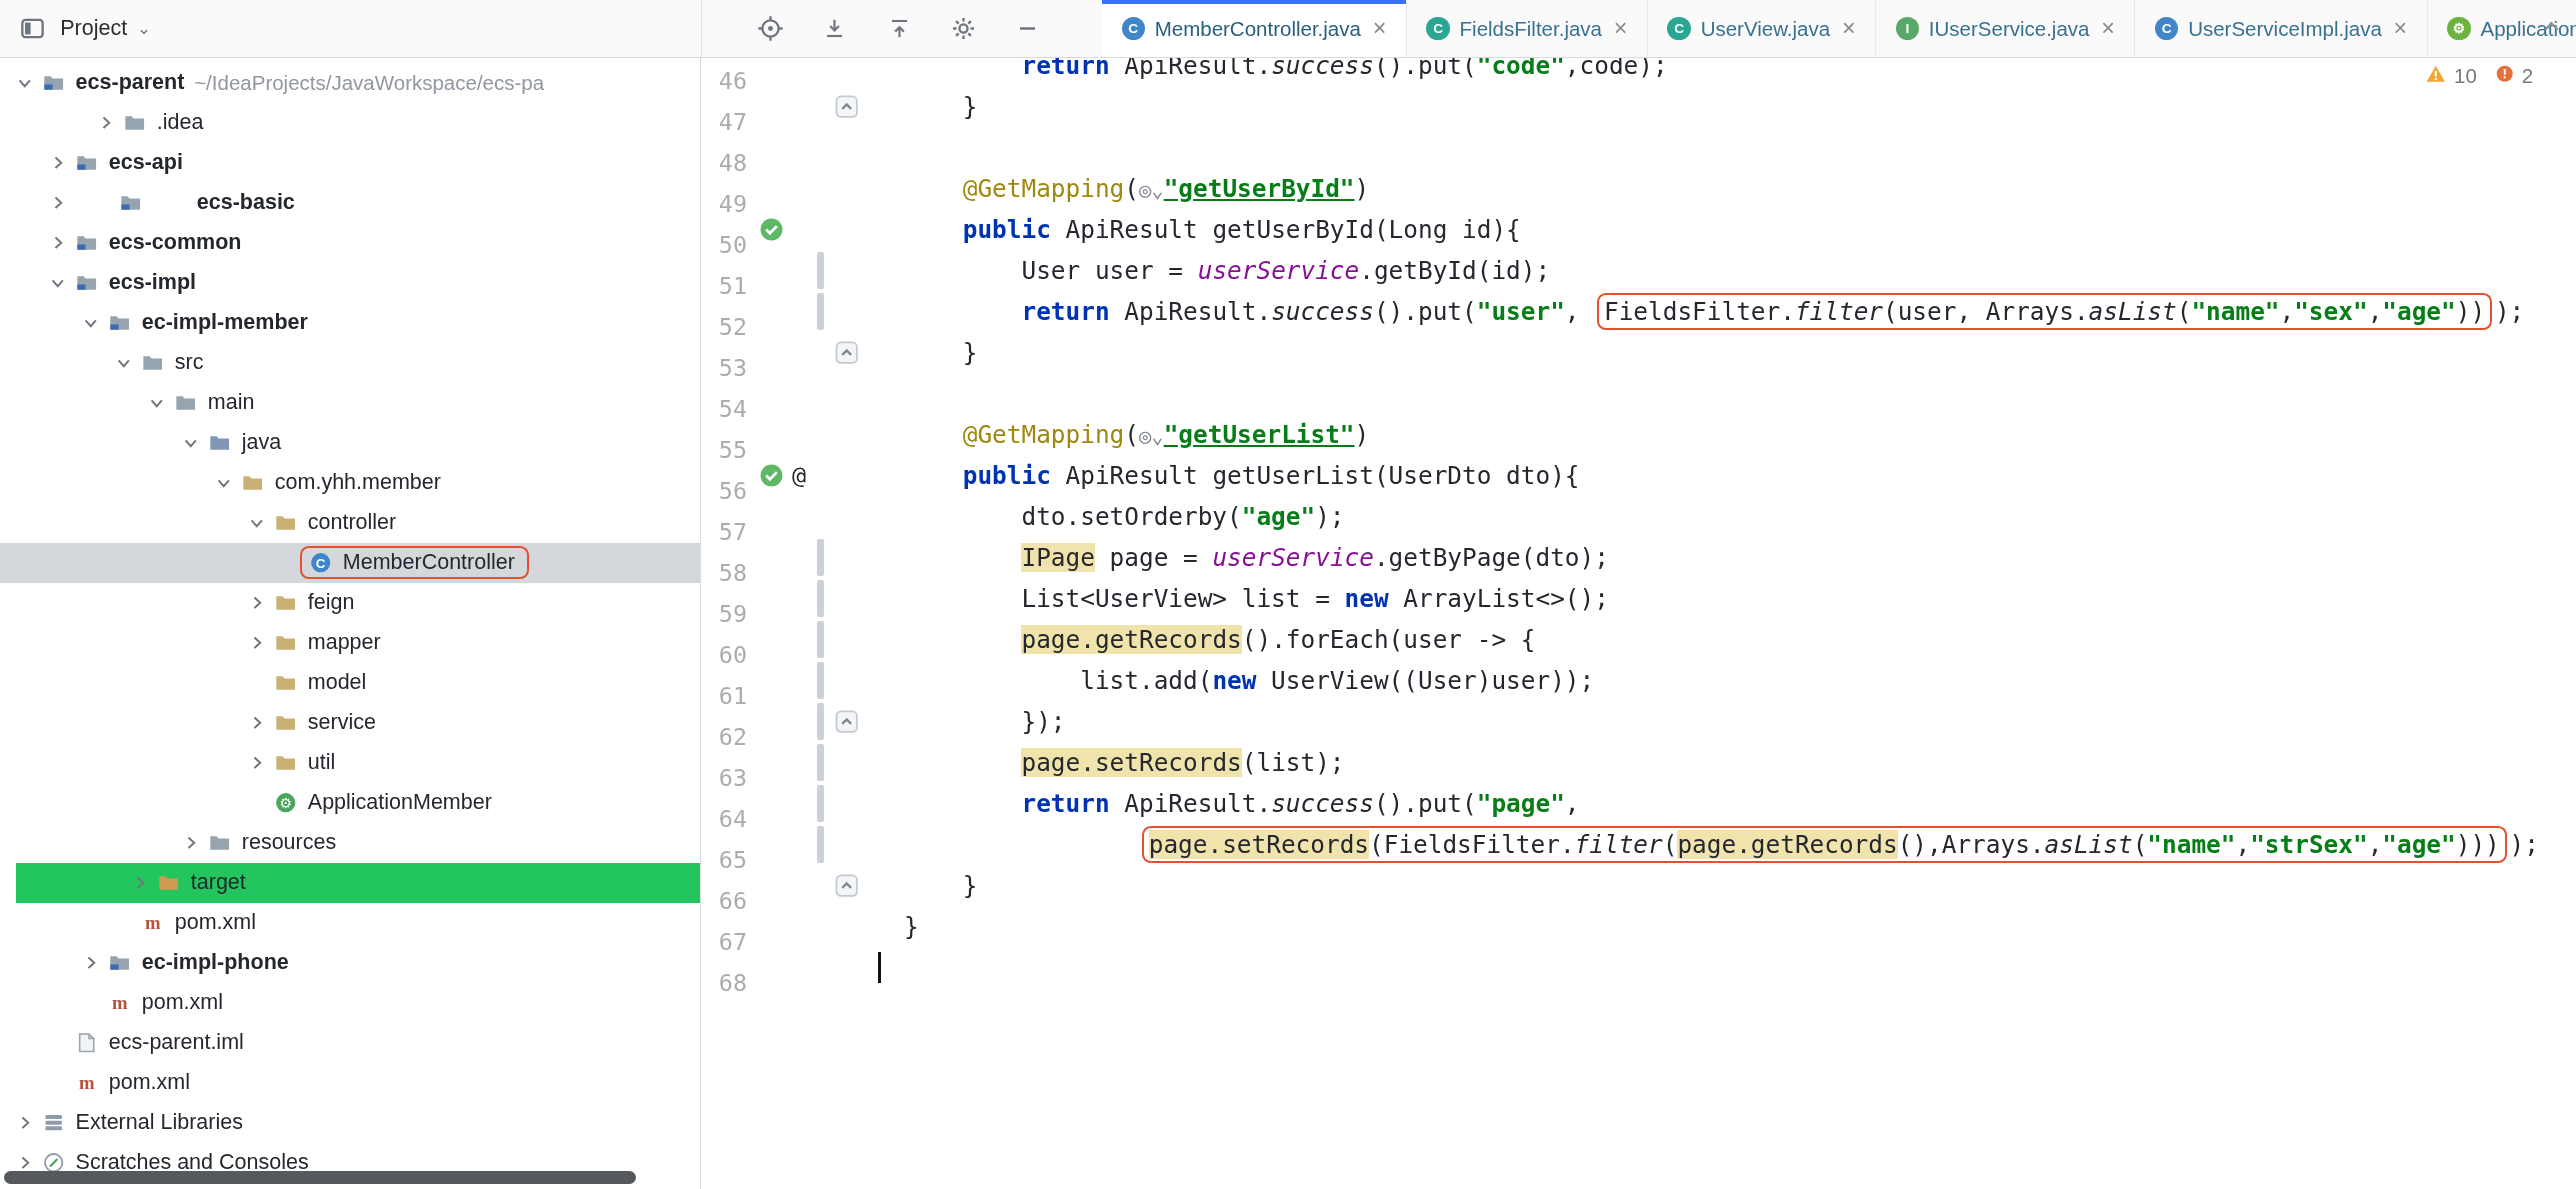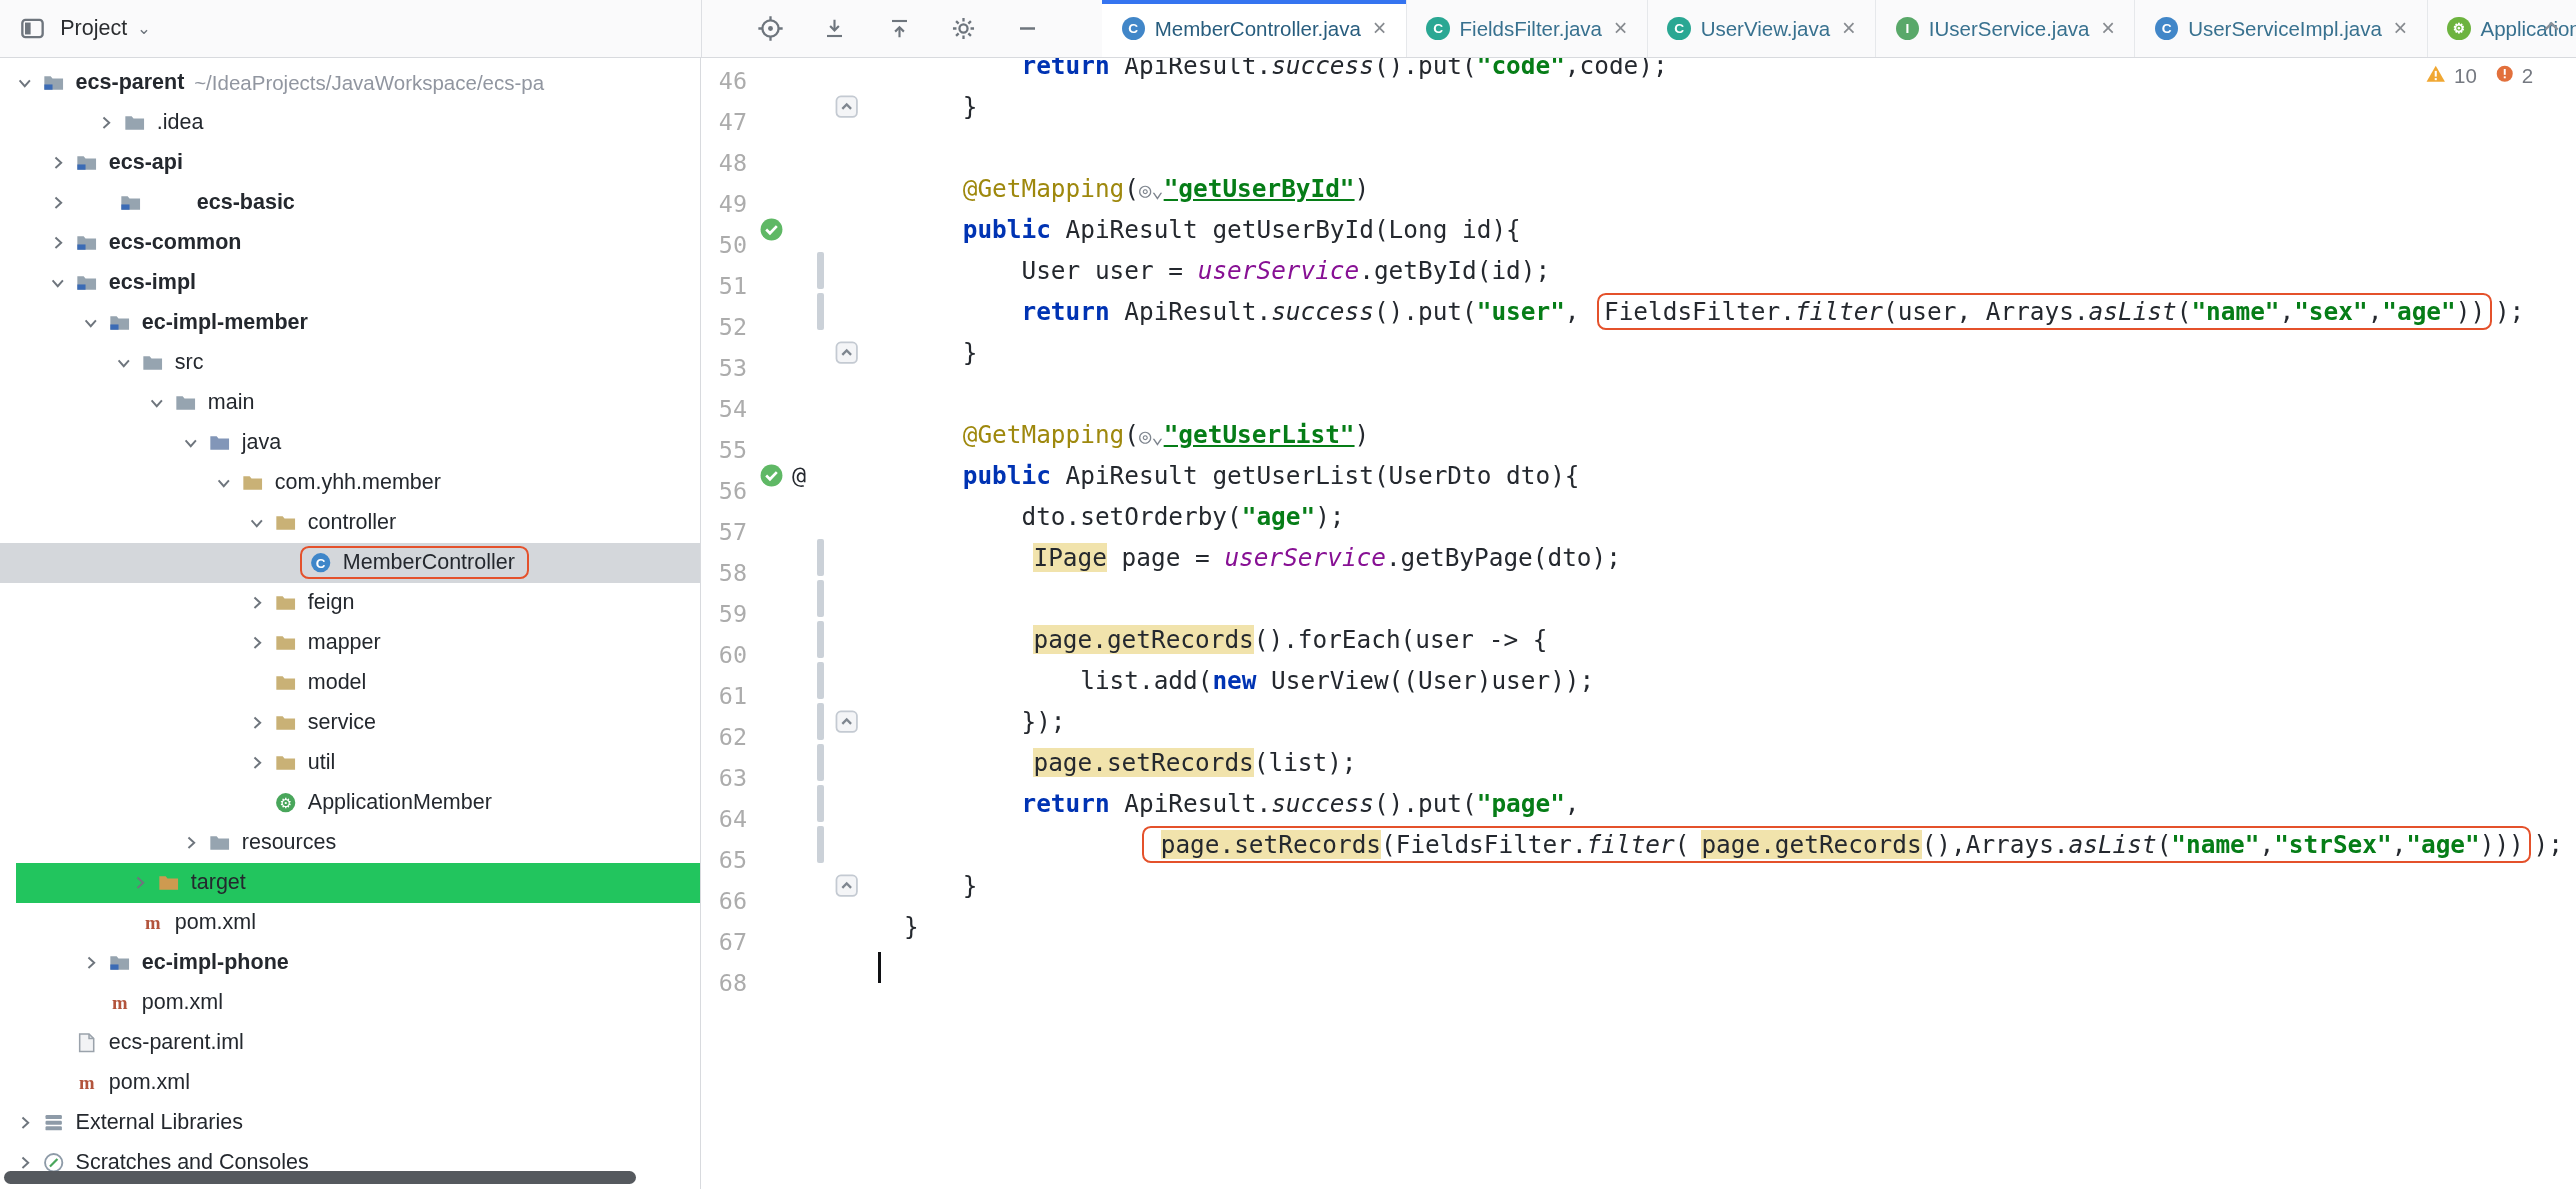--- a/index.html
+++ b/index.html
@@ -52,21 +52,21 @@
   .g-at{position:absolute;left:90px;top:0;line-height:41px;color:#24282E;font-size:23.4px;
         font-family:"DejaVu Sans Mono",monospace;}
   .g-change{position:absolute;left:115px;top:2px;bottom:2px;width:6.8px;background:#CBD1D8;border-radius:2px;}
   .g-fold{position:absolute;left:133px;top:8.8px;width:23.4px;height:23.4px;}
   .kw{color:#0033B3;font-weight:bold;}
   .str{color:#067D17;font-weight:bold;}
   .strU{color:#067D17;font-weight:bold;text-decoration:underline;}
   .ann{color:#9E880D;}
   .fld{color:#871094;font-style:italic;}
   .it{font-style:italic;}
-  .hl{background:#F1E3AC;margin-left:12px;}
+  .hl{background:#F1E3AC;}
   .fold{color:#7E858E;font-size:20.5px;}
   .box{border:2.9px solid #E4512B;border-radius:8.8px;padding:2px 4.9px;margin:0 2.9px;}
   .caret-bar{position:absolute;left:176px;top:4.9px;width:2.9px;height:31px;background:#101114;}
 
   .inspections{position:absolute;top:64px;right:33px;display:flex;align-items:center;gap:7.8px;
                font-size:20.5px;color:#757981;z-index:30;}
   .inspections .cnt{margin-right:9.8px;}
 </style>
 </head>
 <body>
@@ -91,21 +91,21 @@
             <path d="M5 9.5l3-3 3 3" fill="none" stroke="#7F8790" stroke-width="1.6"></path>
           </svg></span><span class="code"><span>    }</span></span></div>
       <div class="line"><span class="ln">54</span><span class="code"></span></div>
       <div class="line"><span class="ln">55</span><span class="code"><span>    </span><span class="ann">@GetMapping</span><span>(</span><span class="fold">◎⌄</span><span class="strU">"getUserList"</span><span>)</span></span></div>
       <div class="line"><span class="ln">56</span><span class="g-spring"><svg width="25" height="25" viewBox="0 0 16 16">
             <circle cx="8" cy="8" r="7" fill="#5FB865"></circle>
             <path d="M4.6 8l2.4 2.4L11.4 5.8" fill="none" stroke="#fff" stroke-width="1.7"></path>
           </svg></span><span class="g-at">@</span><span class="code"><span>    </span><span class="kw">public</span><span> ApiResult getUserList(UserDto dto){</span></span></div>
       <div class="line"><span class="ln">57</span><span class="code"><span>        dto.setOrderby(</span><span class="str">"age"</span><span>);</span></span></div>
       <div class="line"><span class="ln">58</span><div class="g-change"></div><span class="code"><span>        </span><span class="hl">IPage</span><span> page = </span><span class="fld">userService</span><span>.getByPage(dto);</span></span></div>
-      <div class="line"><span class="ln">59</span><div class="g-change"></div></div>
+      <div class="line"><span class="ln">59</span><div class="g-change"></div><span class="code"><span>        List&lt;UserView&gt; list = </span><span class="kw">new</span><span> ArrayList&lt;&gt;();</span></span></div>
       <div class="line"><span class="ln">60</span><div class="g-change"></div><span class="code"><span>        </span><span class="hl">page.getRecords</span><span>().forEach(user -&gt; {</span></span></div>
       <div class="line"><span class="ln">61</span><div class="g-change"></div><span class="code"><span>            list.add(</span><span class="kw">new</span><span> UserView((User)user));</span></span></div>
       <div class="line"><span class="ln">62</span><div class="g-change"></div><span class="g-fold"><svg width="23.4" height="23.4" viewBox="0 0 16 16">
             <rect x="1" y="1" width="14" height="14" rx="3" fill="#F4F5F7" stroke="#C4CAD2" stroke-width="1.2"></rect>
             <path d="M5 9.5l3-3 3 3" fill="none" stroke="#7F8790" stroke-width="1.6"></path>
           </svg></span><span class="code"><span>        });</span></span></div>
       <div class="line"><span class="ln">63</span><div class="g-change"></div><span class="code"><span>        </span><span class="hl">page.setRecords</span><span>(list);</span></span></div>
       <div class="line"><span class="ln">64</span><div class="g-change"></div><span class="code"><span>        </span><span class="kw">return</span><span> ApiResult.</span><span class="it">success</span><span>().put(</span><span class="str">"page"</span><span>,</span></span></div>
       <div class="line"><span class="ln">65</span><div class="g-change"></div><span class="code"><span>                </span><span class="box"><span class="hl">page.setRecords</span><span>(FieldsFilter.</span><span class="it">filter</span><span>(</span><span class="hl">page.getRecords</span><span>(),Arrays.</span><span class="it">asList</span><span>(</span><span class="str">"name"</span><span>,</span><span class="str">"strSex"</span><span>,</span><span class="str">"age"</span><span>)))</span></span><span>);</span></span></div>
       <div class="line"><span class="ln">66</span><span class="g-fold"><svg width="23.4" height="23.4" viewBox="0 0 16 16">

